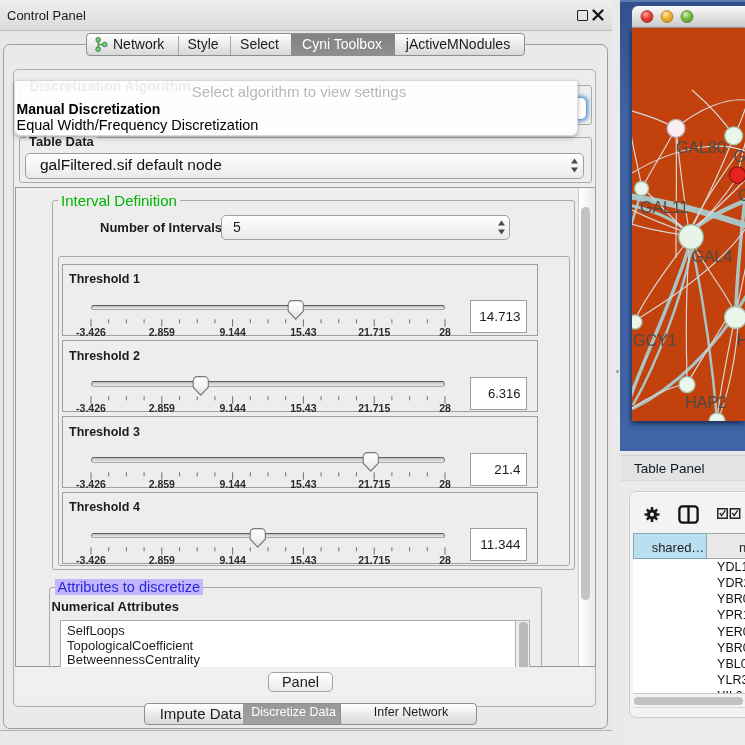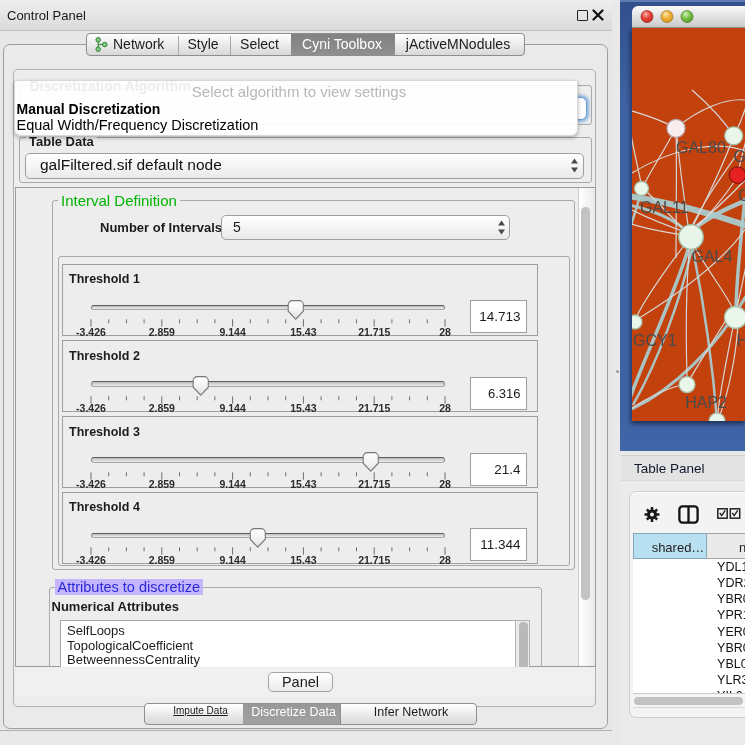--- a/index.html
+++ b/index.html
@@ -266,21 +266,21 @@
     <div class="abs" style="left:52.5px;top:465.4px;font-size:13px;">BetweennessCentrality</div>
   </div>
 
   <div class="abs" style="left:15.5px;top:668px;width:579px;height:29px;background:#f0f0f0;"></div>
   <div class="abs" style="left:268px;top:671.5px;width:65px;height:20.5px;background:linear-gradient(#ffffff,#ebebeb);border:1px solid #a3a3a3;border-radius:5px;text-align:center;line-height:19px;font-size:14.5px;">Panel</div>
 
   <div class="abs" style="left:143.5px;top:703px;width:333px;height:22.3px;background:linear-gradient(#ffffff,#d8d8d8);border:1px solid #8e8e8e;border-radius:4px;overflow:hidden;">
     <div class="abs" style="left:98.3px;top:0;width:97.3px;height:23px;background:linear-gradient(#989898,#a3a3a3);"></div>
     <div class="abs" style="left:195.6px;top:0;width:1px;height:23px;background:#8e8e8e;"></div>
   </div>
-  <div class="ctr" style="left:200.5px;top:705px;font-size:10px;text-decoration:underline;">Impute Data</div>
+  <div class="ctr" style="left:200.5px;top:705px;font-size:15px;">Impute Data</div>
   <div class="ctr" style="left:293.5px;top:705px;font-size:12.5px;color:#fff;">Discretize Data</div>
   <div class="ctr" style="left:411px;top:705px;font-size:12.5px;">Infer Network</div>
 
   <div class="abs" style="left:14px;top:80px;width:564px;height:56px;background:rgba(255,255,255,0.93);border:1px solid #d8d8d8;border-radius:0 0 7px 7px;box-shadow:0 2px 4px rgba(0,0,0,0.28);z-index:50;"></div>
   <div class="ctr" style="left:299px;top:83.2px;color:#b8b8b8;font-size:15px;z-index:51;">Select algorithm to view settings</div>
   <div class="abs" style="left:16.5px;top:100.6px;font-weight:bold;font-size:14px;color:#000;z-index:51;">Manual Discretization</div>
   <div class="abs" style="left:16.5px;top:116.5px;font-size:14.5px;color:#000;z-index:51;">Equal Width/Frequency Discretization</div>
 
   <div class="abs" style="left:620px;top:0px;width:125px;height:451px;background:linear-gradient(#31508c,#3f63a4 25%,#3d63a5 90%,#4166a8);"></div>
   <div class="abs" style="left:620px;top:0px;width:125px;height:2px;background:#5e7cb0;"></div>

